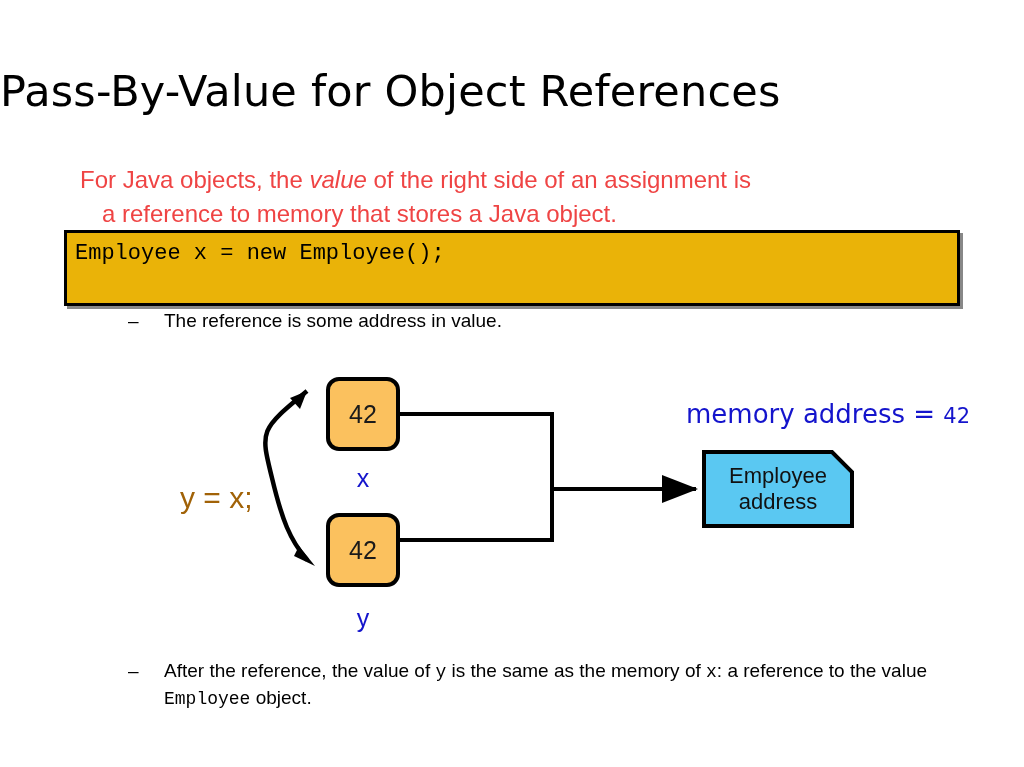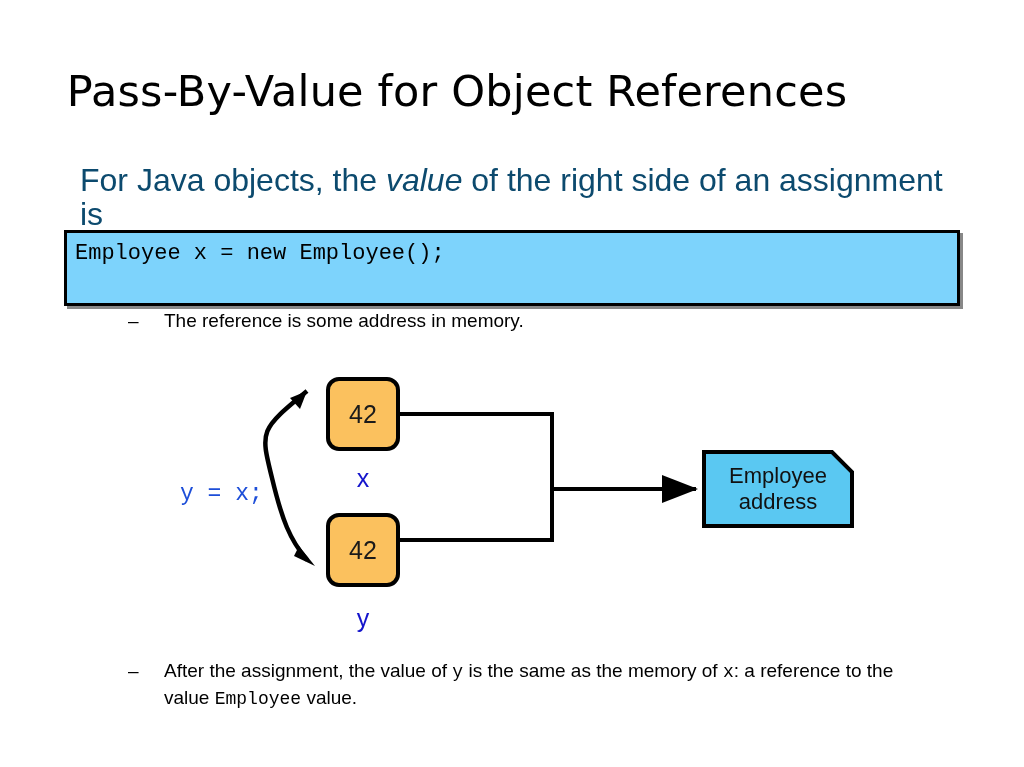--- a/index.html
+++ b/index.html
@@ -15,52 +15,51 @@
     font-family: "Liberation Sans", sans-serif;
     color: #000000;
   }
 
   
   #slide-title {
     position: absolute;
     left: 0;
     top: 66px;
     width: 914px;
-    text-align: center;
     font-family: "DejaVu Sans", sans-serif;
     font-size: 43px;
     font-weight: normal;
     letter-spacing: 0.2px;
     color: #000000;
     white-space: nowrap;
   }
 
   
   #intro-paragraph {
     position: absolute;
     left: 80px;
     top: 163px;
     width: 880px;
     font-family: "Liberation Sans", sans-serif;
-    font-size: 32px;
+    font-size: 24px;
     line-height: 34px;
-    color: #0c4a6e;
+    color: #ef4444;
   }
   #intro-paragraph .ind { display: block; padding-left: 22px; }
   #intro-paragraph i { font-style: italic; }
 
   
   #code-block {
     position: absolute;
     left: 64px;
     top: 230px;
     width: 896px;
     height: 76px;
     box-sizing: border-box;
-    background: #7dd3fc;
+    background: #eab308;
     border: 3px solid #000000;
     box-shadow: 3px 3px 0 #888888;
     padding: 5px 0 0 8px;
   }
   #code-block .code-line {
     font-family: "Liberation Mono", monospace;
     font-size: 22px;
     line-height: 32px;
     color: #000000;
     white-space: pre;
@@ -127,23 +126,23 @@
     text-align: center;
     width: 74px;
   }
   #label-x { left: 294px; top: 464px; }
   #label-y { left: 294px; top: 604px; }
 
   #label-assignment {
     position: absolute;
     left: 148px;
     top: 481px;
-    font-family: Liberation Mono, monospace;
-    font-size: 23px;
-    color: #1d4ed8;
+    font-family: Liberation Sans, sans-serif;
+    font-size: 30px;
+    color: #a16207;
     white-space: nowrap;
   }
 
   #label-memory-address {
     position: absolute;
     left: 654px;
     top: 399px;
     white-space: nowrap;
     color: #1414cc;
     font-family: "DejaVu Sans", sans-serif;
@@ -173,29 +172,30 @@
     text-align: center;
   }
 </style>
 </head>
 <body>
 
 <div id="slide-title">Pass-By-Value for Object References</div>
 
 <div id="intro-paragraph">
   <span>For Java objects, the </span><i>value</i><span> of the right side of an assignment is</span>
+  <span class="ind">a reference to memory that stores a Java object.</span>
 </div>
 
 <div id="code-block">
   <div class="code-line">Employee x = new Employee();</div>
 </div>
 
 <div class="sub-bullet" id="bullet-reference-address">
   <span class="dash">–</span>
-  <span class="txt">The reference is some address in memory.</span>
+  <span class="txt">The reference is some address in value.</span>
 </div>
 
 <div id="diagram">
 
   <svg width="1024" height="767" style="position:absolute;left:0;top:0;">
     <defs>
       <marker id="arrowhead" markerWidth="9" markerHeight="7" refX="8.5" refY="3.5" orient="auto">
         <polygon points="0 0, 9 3.5, 0 7" fill="#000000"></polygon>
       </marker>
       <marker id="arrowhead2" markerWidth="9" markerHeight="7" refX="8.5" refY="3.5" orient="auto">
@@ -218,26 +218,29 @@
   </div>
   <div class="val-box" id="box-y">
     <span>42</span>
   </div>
 
   <div class="var-label" id="label-x">x</div>
   <div class="var-label" id="label-y">y</div>
 
   <div id="label-assignment">y = x;</div>
 
+  <div id="label-memory-address">
+    <span class="big">memory address = </span><span class="small">42</span>
+  </div>
 
   <div id="employee-object">
     <div class="txt">
       <span>Employee</span>
       <span>address</span>
     </div>
   </div>
 
 </div>
 
 <div class="sub-bullet" id="bullet-after-assignment">
   <span class="dash">–</span>
-  <span class="txt"><span>After the assignment, the value of </span><span class="mono">y</span><span> is the same as the memory of </span><span class="mono">x</span><span>: a reference to the value </span><span class="mono">Employee</span><span> value.</span></span>
+  <span class="txt"><span>After the reference, the value of </span><span class="mono">y</span><span> is the same as the memory of </span><span class="mono">x</span><span>: a reference to the value </span><span class="mono">Employee</span><span> object.</span></span>
 </div>
 
 </body></html>

